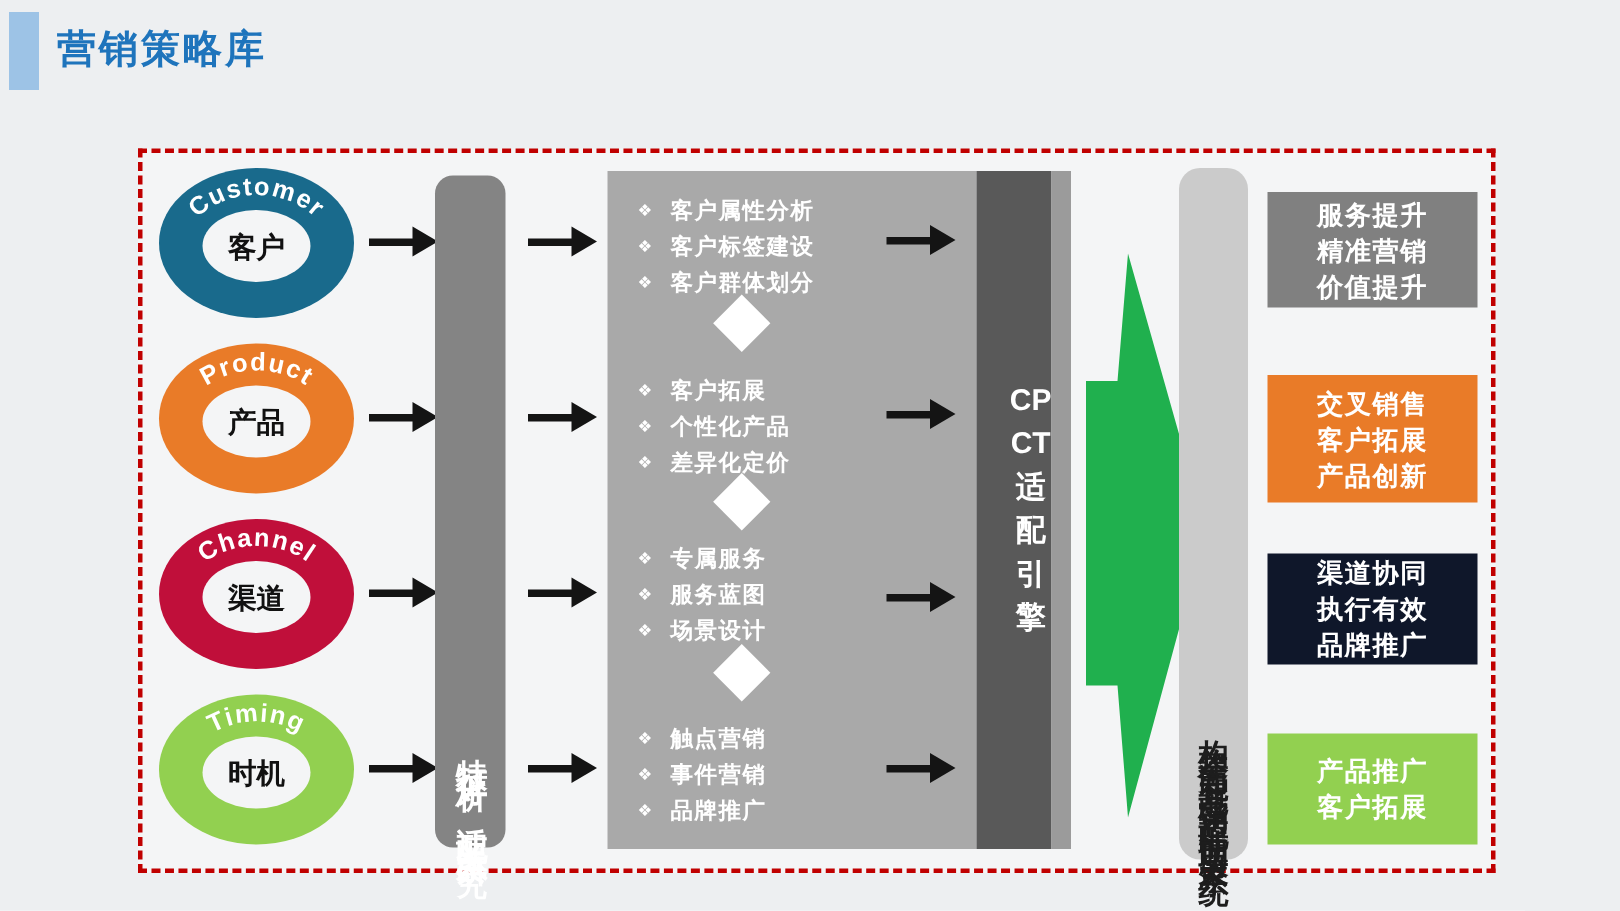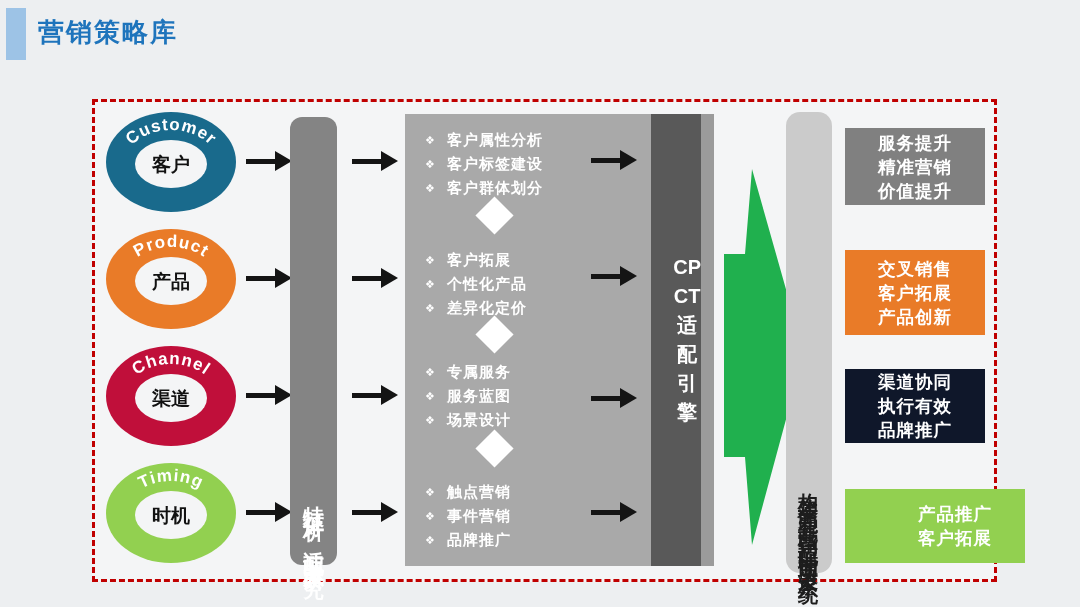--- a/index.html
+++ b/index.html
@@ -50,21 +50,21 @@
 
   
   .green-arrow{left:712px;top:167px;}
 
   
   .rbox{left:845px;width:140px;display:flex;flex-direction:column;align-items:center;justify-content:center;}
   .rbox div{color:#fff;font-size:17.5px;font-weight:700;line-height:24px;letter-spacing:1px;text-align:center;}
   .rbox-1{top:128px;height:77px;}
   .rbox-2{top:250px;height:85px;}
   .rbox-3{top:369px;height:74px;}
-  .rbox-4{top:489px;height:74px;padding-left:40px;}
+  .rbox-4{top:489px;height:74px;}
 </style>
 </head>
 <body>
 
 <div class="abs title-accent" style="background: rgb(157, 195, 230);"></div>
 <div class="abs page-title" style="color: rgb(30, 116, 188);">营销策略库</div>
 
 <div class="abs frame"></div>
 
 <svg class="abs donut" style="top:110px" viewBox="0 0 134 104">

